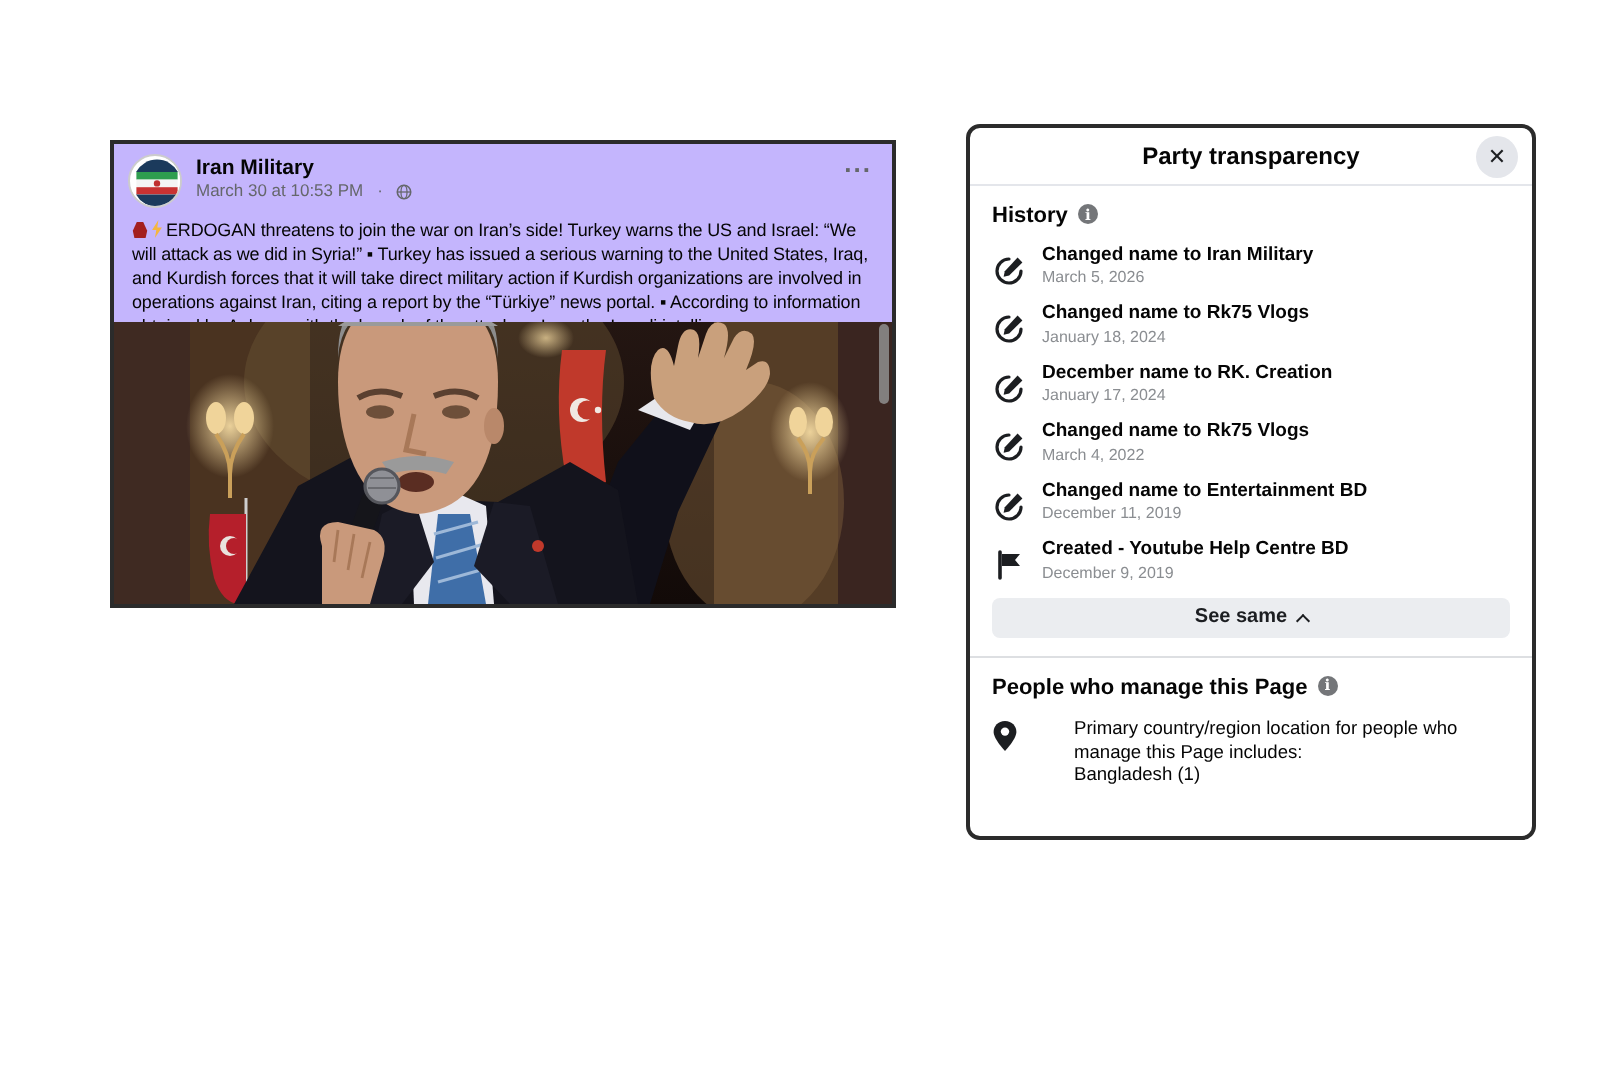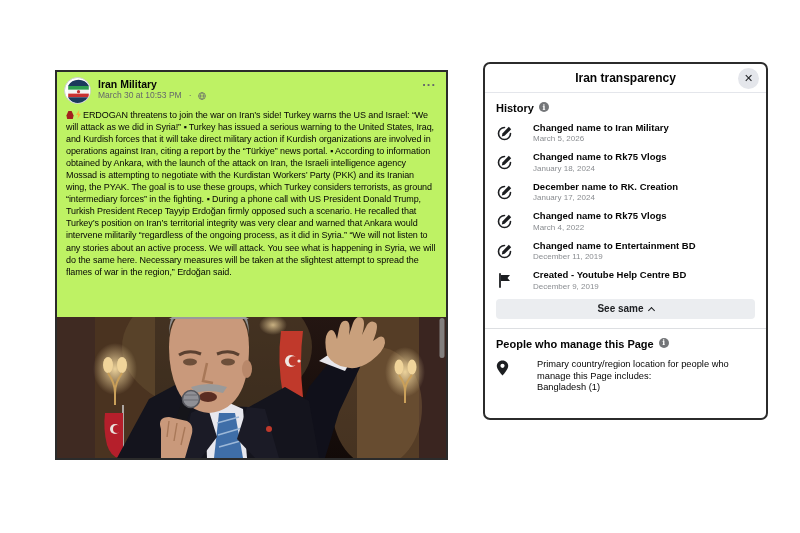--- a/index.html
+++ b/index.html
@@ -1,22 +1,22 @@
 <!DOCTYPE html>
 <html><head>
 <meta charset="utf-8">
 <style>
   html,body{margin:0;padding:0;background:#fff;}
   *{box-sizing:border-box;}
   body{font-family:"Liberation Sans","DejaVu Sans",sans-serif;color:#050505;}
   .stage{position:relative;width:800px;height:533px;background:#fff;overflow:hidden;}
 
   
-  .post-card{position:absolute;left:55px;top:70px;width:393px;height:390px;
-    background:#bef264;border:2px solid #2b2b2b;display:flex;flex-direction:column;}
+  .post-card{position:absolute;left:55px;top:70px;width:393px;height:234px;
+    background:#c4b5fd;border:2px solid #2b2b2b;display:flex;flex-direction:column;}
   .post-header{display:flex;align-items:flex-start;padding:5px 9px 2px 7px;position:relative;}
   .avatar{width:27px;height:27px;border-radius:50%;border:1px solid #ccc;overflow:hidden;flex:0 0 auto;background:#fff;}
   .post-head-text{margin-left:7px;line-height:1.15;padding-top:1px;}
   .page-name{font-size:10.5px;font-weight:bold;color:#050505;display:block;}
   .timestamp-row{font-size:8.5px;color:#65676b;display:flex;align-items:center;gap:7px;margin-top:1px;}
   .dots{position:absolute;right:10px;top:2px;font-size:13px;letter-spacing:1px;color:#65676b;font-weight:bold;cursor:pointer;}
   .post-body{padding:3px 9px 0 9px;font-size:9px;line-height:12.05px;letter-spacing:-0.08px;
     color:#050505;flex:1 1 auto;overflow:hidden;text-align:left;}
   .lead-ico{display:inline-block;vertical-align:-1px;margin-right:1px;}
   .siren{width:8px;height:8px;background:#a3201f;border-radius:2px 2px 1px 1px;
@@ -32,21 +32,21 @@
   .dialog-title{font-size:12px;font-weight:bold;}
   .close-btn{position:absolute;right:7px;top:4px;width:21px;height:21px;border-radius:50%;
     background:#e4e6eb;display:flex;align-items:center;justify-content:center;
     font-size:11px;font-weight:bold;color:#1c1e21;cursor:pointer;}
   .dialog-content{padding:9px 11px 0 11px;flex:1 1 auto;}
   .section-heading{display:flex;align-items:flex-start;gap:5px;font-size:11px;font-weight:bold;color:#050505;}
   .info-icon{width:10px;height:10px;border-radius:50%;background:#747679;color:#fff;
     font-size:7.5px;font-weight:bold;display:inline-flex;align-items:center;justify-content:center;
     font-family:"DejaVu Serif",serif;}
   .history-list{margin-top:8px;}
-  .h-item{display:flex;align-items:center;gap:20px;margin-bottom:7.5px;}
+  .h-item{display:flex;align-items:flex-end;gap:8px;margin-bottom:7.5px;}
   .h-icon{flex:0 0 auto;width:17px;height:17px;margin-top:1px;}
   .h-texts{display:flex;flex-direction:column;line-height:1.2;}
   .h-title{font-size:9.5px;font-weight:bold;color:#050505;}
   .h-date{font-size:8px;color:#8a8d91;margin-top:1px;}
   .see-less{margin:2px 0 9px 0;height:20px;background:#ebedf0;border-radius:4px;
     display:flex;align-items:center;justify-content:center;gap:5px;
     font-size:10px;font-weight:bold;color:#1c1e21;cursor:pointer;}
   .chev-up{width:5px;height:5px;border-left:1.5px solid #1c1e21;border-top:1.5px solid #1c1e21;
     transform:rotate(45deg);margin-top:3px;}
   .divider{height:1px;background:#dddfe2;margin:0 -11px;}
@@ -192,21 +192,21 @@
           <line x1="128" y1="110" x2="124" y2="128" stroke="#a87858" stroke-width="1.4"></line>
         </g>
 
         <rect x="382.5" y="1" width="5" height="40" rx="2.5" fill="#8f8f8f" opacity="0.85"></rect>
       </svg>
     </div>
   </div>
 
   <div class="dialog">
     <div class="dialog-header">
-      <span class="dialog-title">Iran transparency</span>
+      <span class="dialog-title">Party transparency</span>
       <span class="close-btn">
         <span>✕</span>
       </span>
     </div>
 
     <div class="dialog-content">
       <div class="section-heading">
         <span>History</span>
         <span class="info-icon">i</span>
       </div>

